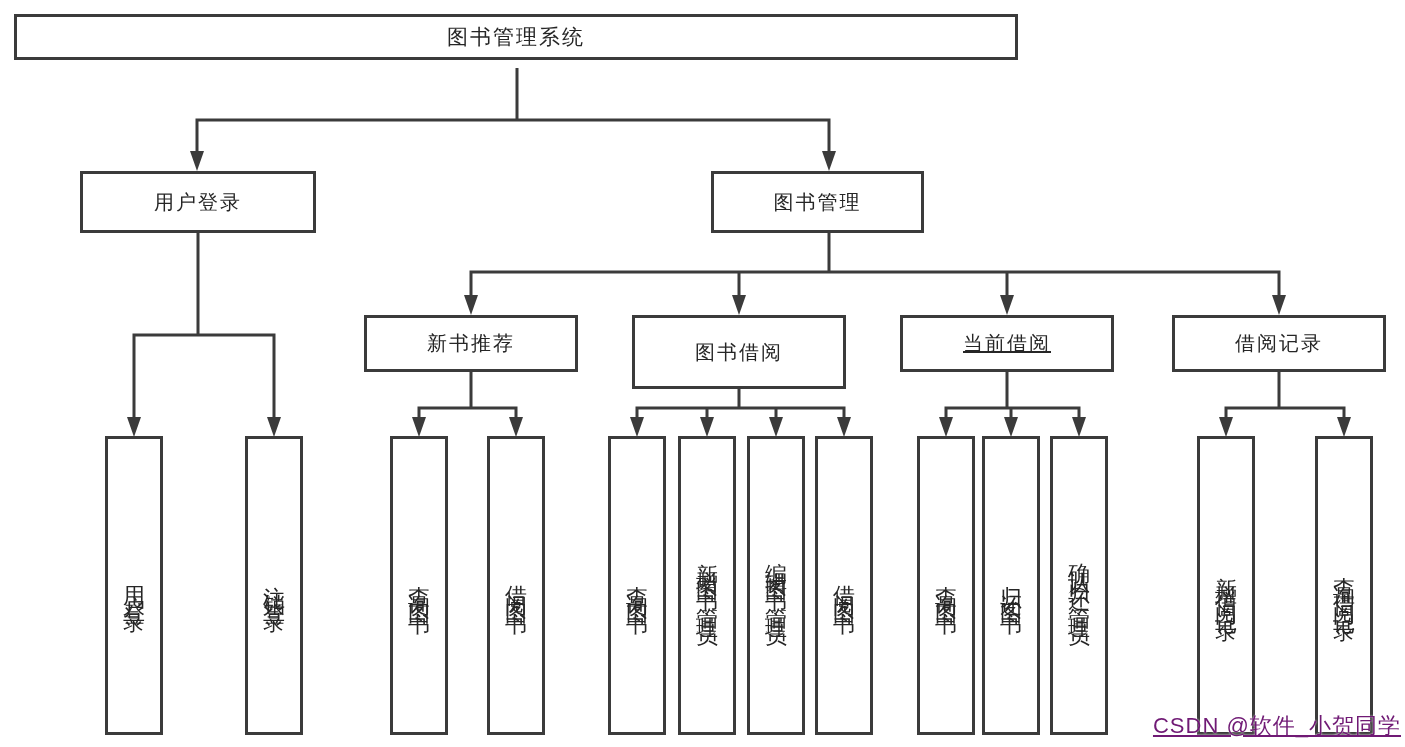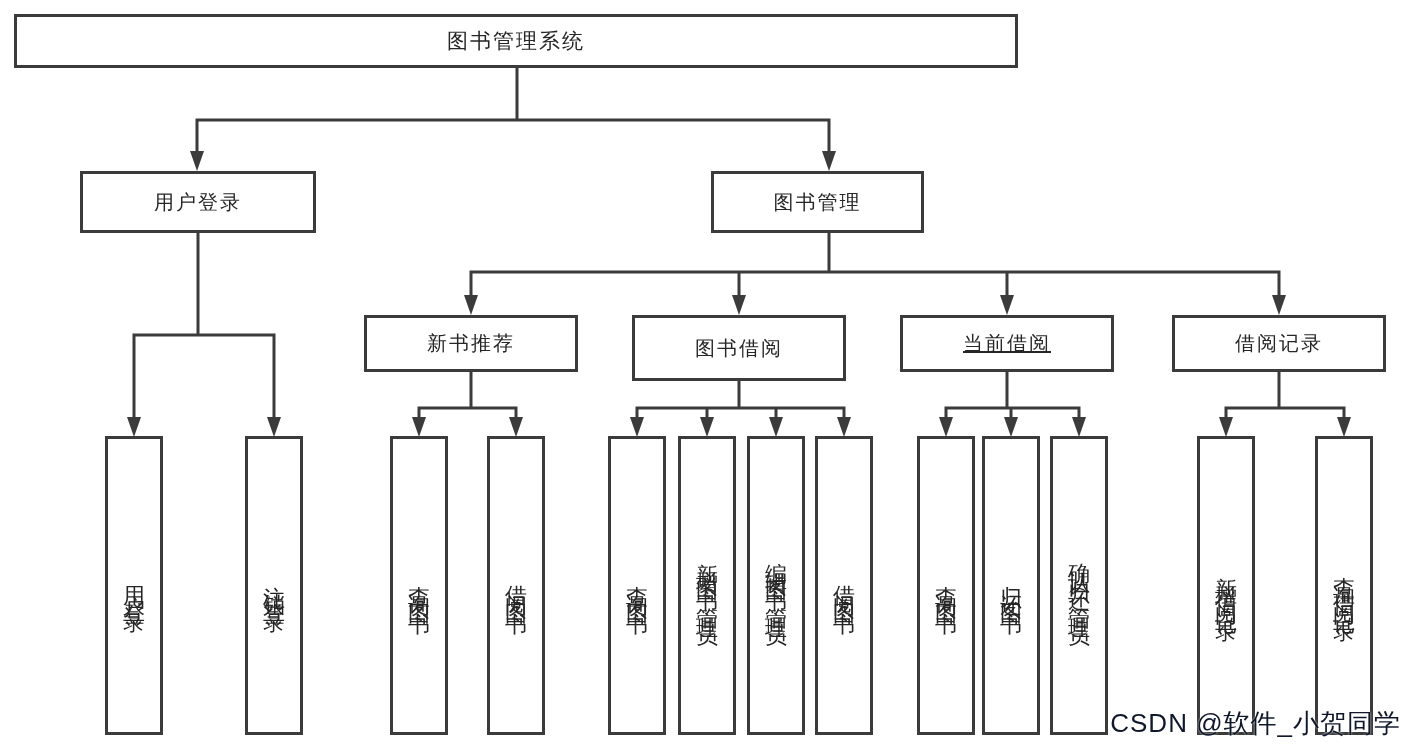--- a/index.html
+++ b/index.html
@@ -34,26 +34,27 @@
     writing-mode: vertical-rl;
     text-orientation: mixed;
     font-size: 22px;
     letter-spacing: 9px;
     line-height: 1;
   }
   .watermark {
     position: absolute;
     right: 4px;
     bottom: 6px;
-    font-size: 26px;
-    color: #0f172a;
+    font-size: 22px;
+    color: #701a75;
     letter-spacing: 1px;
     white-space: nowrap;
     text-shadow: 0 0 2px #ffffff;
     z-index: 5;
+    text-decoration: underline;
   }
 </style>
 </head>
 <body>
 
 <div class="canvas">
 
   <svg class="connector-layer" viewBox="0 0 1405 747" xmlns="http://www.w3.org/2000/svg">
     <g stroke="#3b3b3b" stroke-width="3" fill="none">
 
@@ -91,35 +92,35 @@
       <polygon points="769,417 783,417 776,437"></polygon>
       <polygon points="837,417 851,417 844,437"></polygon>
       <polygon points="939,417 953,417 946,437"></polygon>
       <polygon points="1004,417 1018,417 1011,437"></polygon>
       <polygon points="1072,417 1086,417 1079,437"></polygon>
       <polygon points="1219,417 1233,417 1226,437"></polygon>
       <polygon points="1337,417 1351,417 1344,437"></polygon>
     </g>
   </svg>
 
-  <div class="node h-node root-node" style="left:14px; top:14px; width:1004px; height:54px;text-align:center;">
+  <div class="node h-node root-node" style="left:14px; top:14px; width:1004px; height:46px;text-align:center;">
     <span>图书管理系统</span>
   </div>
 
   <div class="node h-node" style="left:80px; top:171px; width:236px; height:62px;">
     <span>用户登录</span>
   </div>
   <div class="node h-node" style="left:711px; top:171px; width:213px; height:62px;">
     <span>图书管理</span>
   </div>
 
   <div class="node h-node" style="left:364px; top:315px; width:214px; height:57px;">
     <span>新书推荐</span>
   </div>
-  <div class="node h-node" style="left:632px; top:315px; width:214px; height:66px;">
+  <div class="node h-node" style="left:632px; top:315px; width:214px; height:74px;">
     <span>图书借阅</span>
   </div>
   <div class="node h-node" style="left:900px; top:315px; width:214px; height:57px;text-decoration:underline;">
     <span>当前借阅</span>
   </div>
   <div class="node h-node" style="left:1172px; top:315px; width:214px; height:57px;">
     <span>借阅记录</span>
   </div>
 
   <div class="node leaf" style="left:105px;">

